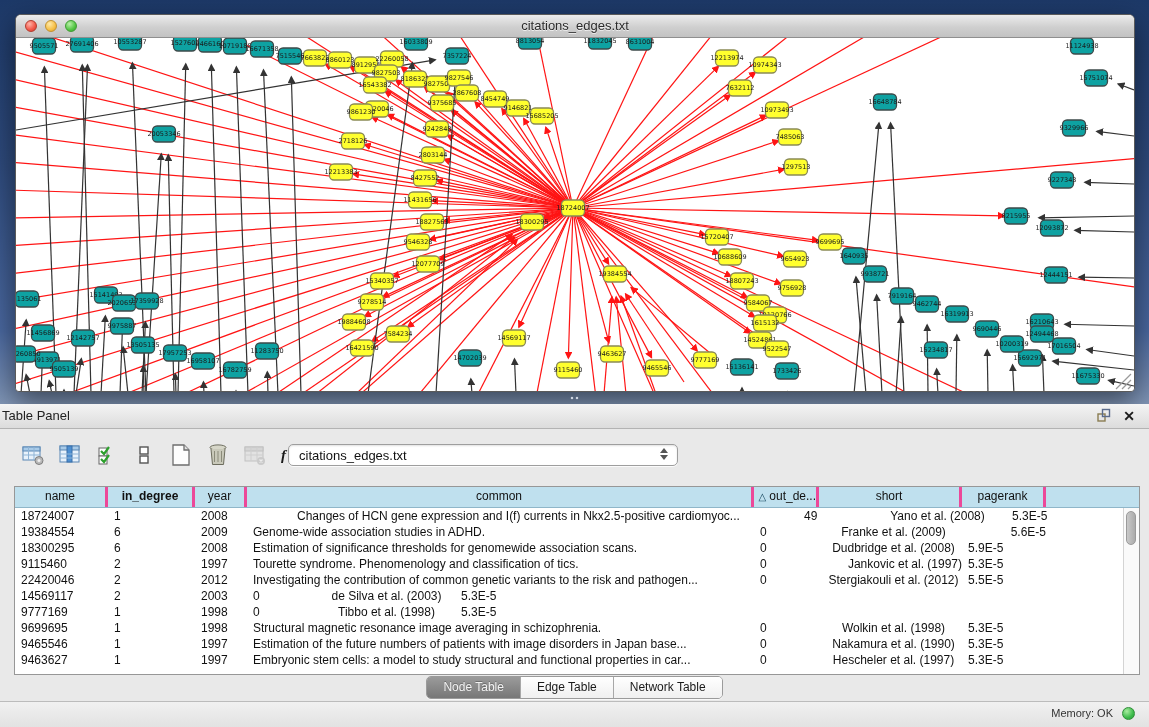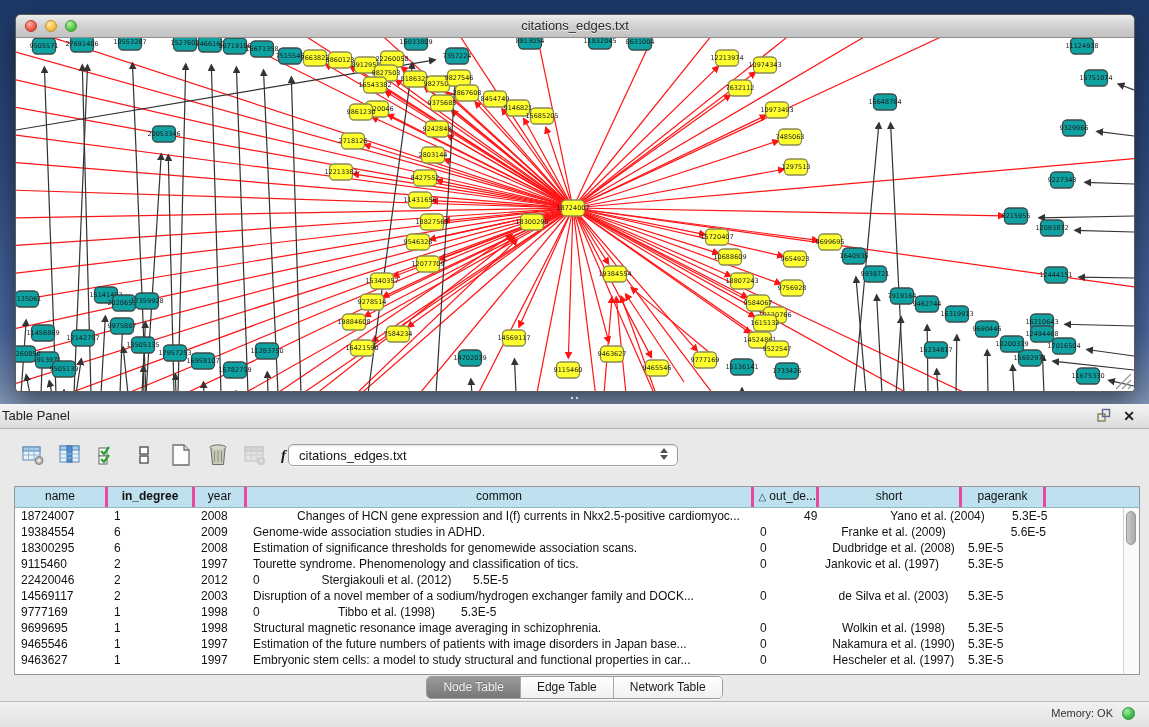--- a/index.html
+++ b/index.html
@@ -788,21 +788,21 @@
         <div class="th" style="width: 84px;"><span>pagerank</span></div>
         <div class="th"></div>
       </div>
     <div class="tbody" id="tbody">
         <div class="tr">
           <div class="td" style="width: 93px; text-align: left;">18724007</div>
           <div class="td" style="width: 87px; text-align: left;">1</div>
           <div class="td" style="width: 52px; text-align: left;">2008</div>
           <div class="td" style="width: 507px; text-align: left; margin-left: 44px;">Changes of HCN gene expression and I(f) currents in Nkx2.5-positive cardiomyoc...</div>
           <div class="td" style="width: 65px; text-align: left;">49</div>
-          <div class="td" style="width: 143px; text-align: center;">Yano et al. (2004)</div>
+          <div class="td" style="width: 143px; text-align: center;">Yano et al. (2008)</div>
           <div class="td" style="width: 84px; text-align: left;">5.3E-5</div>
         </div>
         <div class="tr">
           <div class="td" style="width: 93px; text-align: left;">19384554</div>
           <div class="td" style="width: 87px; text-align: left;">6</div>
           <div class="td" style="width: 52px; text-align: left;">2009</div>
           <div class="td" style="width: 507px; text-align: left;">Genome-wide association studies in ADHD.</div>
           <div class="td" style="width: 65px; text-align: left;">0</div>
           <div class="td" style="width: 143px; text-align: center;">Franke et al. (2009)</div>
           <div class="td" style="width: 84px; text-align: right;">5.6E-5</div>
@@ -815,36 +815,36 @@
           <div class="td" style="width: 65px; text-align: left;">0</div>
           <div class="td" style="width: 143px; text-align: center;">Dudbridge et al. (2008)</div>
           <div class="td" style="width: 84px; text-align: left;">5.9E-5</div>
         </div>
         <div class="tr">
           <div class="td" style="width: 93px; text-align: left;">9115460</div>
           <div class="td" style="width: 87px; text-align: left;">2</div>
           <div class="td" style="width: 52px; text-align: left;">1997</div>
           <div class="td" style="width: 507px; text-align: left;">Tourette syndrome. Phenomenology and classification of tics.</div>
           <div class="td" style="width: 65px; text-align: left;">0</div>
-          <div class="td" style="width: 143px; text-align: left;">Jankovic et al. (1997)</div>
+          <div class="td" style="width: 143px; text-align: right;">Jankovic et al. (1997)</div>
           <div class="td" style="width: 84px; text-align: left;">5.3E-5</div>
         </div>
         <div class="tr">
           <div class="td" style="width: 93px; text-align: left;">22420046</div>
           <div class="td" style="width: 87px; text-align: left;">2</div>
           <div class="td" style="width: 52px; text-align: left;">2012</div>
+          <div class="td" style="width: 507px; text-align: left;">Investigating the contribution of common genetic variants to the risk and pathogen...</div>
           <div class="td" style="width: 65px; text-align: left;">0</div>
           <div class="td" style="width: 143px; text-align: center;">Stergiakouli et al. (2012)</div>
-          <div class="td" style="width: 84px; text-align: left; margin-left: 12px;">5.5E-5</div>
+          <div class="td" style="width: 84px; text-align: left;">5.5E-5</div>
         </div>
         <div class="tr">
           <div class="td" style="width: 93px; text-align: left;">14569117</div>
           <div class="td" style="width: 87px; text-align: left;">2</div>
           <div class="td" style="width: 52px; text-align: left;">2003</div>
-          <div class="td" style="width: 507px; text-align: left;">Disruption of a novel member of a sodium/hydrogen exchanger family and DOCK...</div>
           <div class="td" style="width: 65px; text-align: left;">0</div>
           <div class="td" style="width: 143px; text-align: center;">de Silva et al. (2003)</div>
           <div class="td" style="width: 84px; text-align: left;">5.3E-5</div>
         </div>
         <div class="tr">
           <div class="td" style="width: 93px; text-align: left;">9777169</div>
           <div class="td" style="width: 87px; text-align: left;">1</div>
           <div class="td" style="width: 52px; text-align: left;">1998</div>
           <div class="td" style="width: 65px; text-align: left;">0</div>
           <div class="td" style="width: 143px; text-align: center;">Tibbo et al. (1998)</div>

